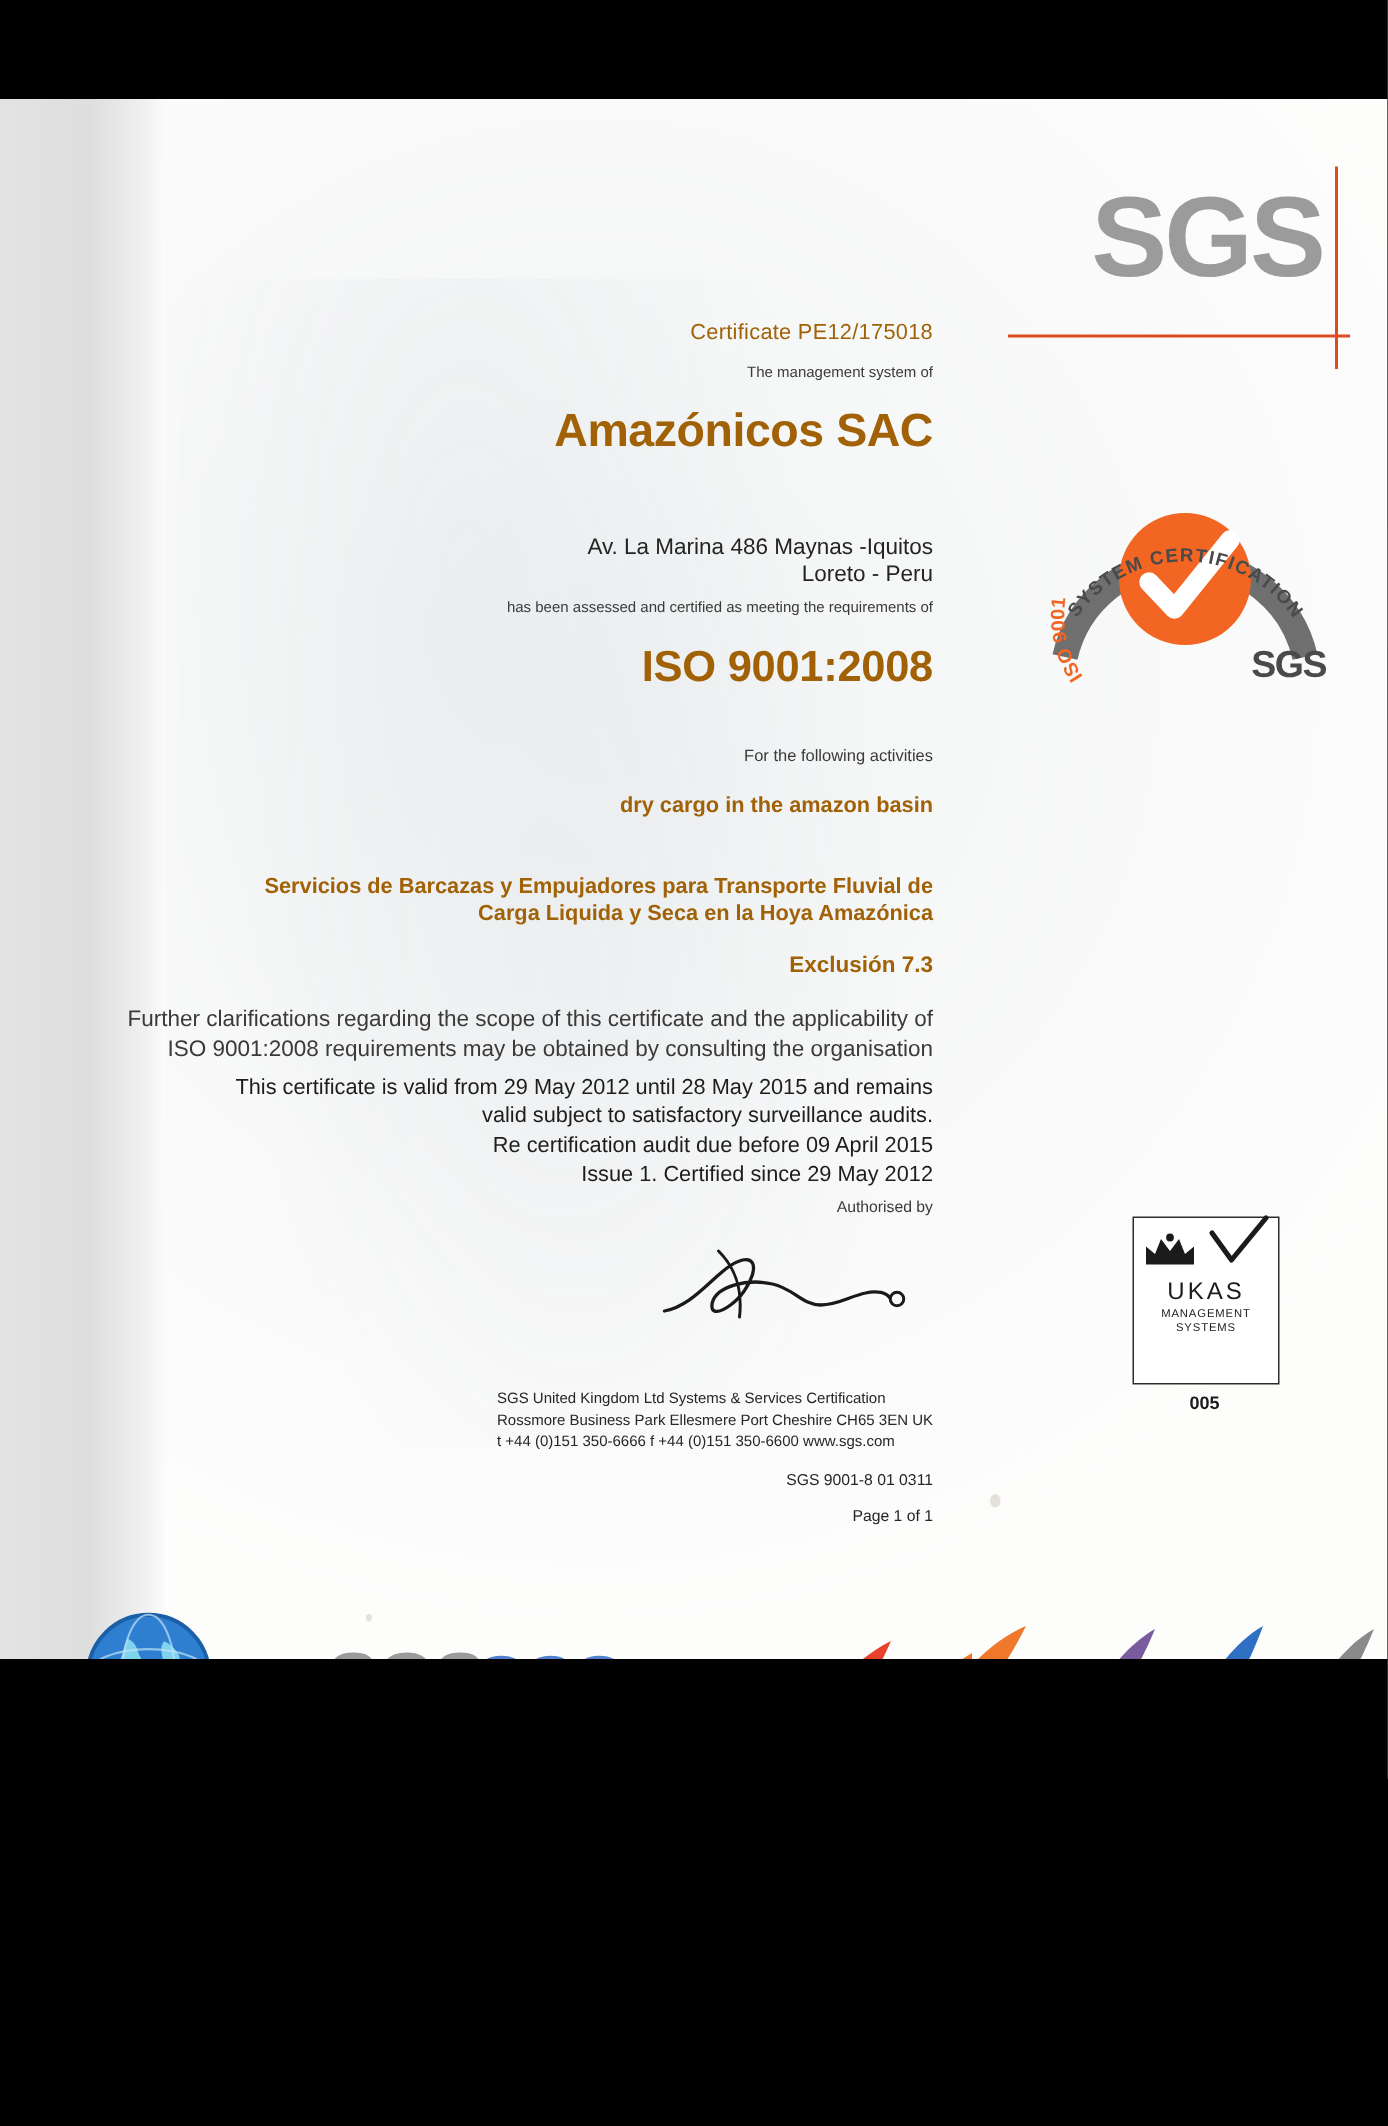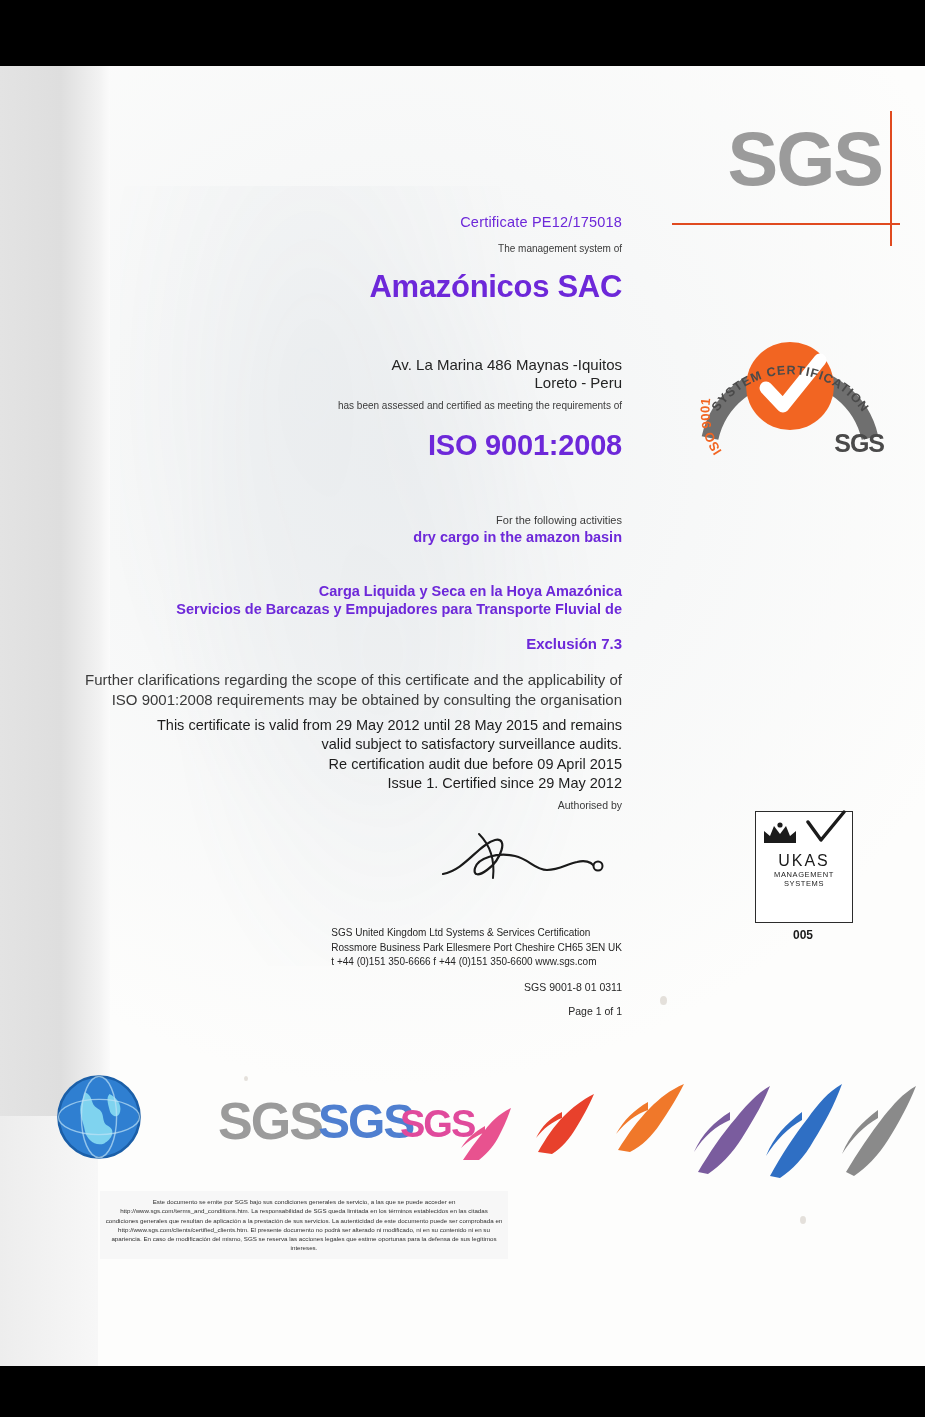--- a/index.html
+++ b/index.html
@@ -20,21 +20,21 @@
     height: 1417px;
     background: #000000;
   }
 
   
   #sheet {
     position: absolute;
     left: 0;
     top: 66px;
     width: 925px;
-    height: 1300px;
+    height: 1040px;
     background: #fdfdfc;
     overflow: hidden;
   }
 
   
   .scan-band {
     position: absolute;
     left: 0;
     top: 0;
     width: 110px;
@@ -105,21 +105,21 @@
     width: 228px;
     height: 2px;
     background: #e04a1f;
   }
 
   
   .block {
     position: absolute;
     right: 303px;
     text-align: right;
-    color: #6d28d9;
+    color: #a16207;
   }
 
   .cert-no { top: 148px; font-size: 14.5px; letter-spacing: .2px; }
   .mgmt-of { top: 177px; font-size: 10px; color: #3a3a3a; }
 
   .company {
     top: 203px;
     font-size: 31px;
     font-weight: bold;
     line-height: 1.16;
@@ -139,21 +139,20 @@
   .standard {
     top: 363px;
     font-size: 29px;
     font-weight: bold;
     letter-spacing: -.2px;
   }
   .activities-label {
     top: 432px;
     font-size: 11px;
     color: #3a3a3a;
-    margin-top: 16px;
   }
   .scope-en {
     top: 462px;
     font-size: 14.5px;
     font-weight: bold;
     line-height: 1.25;
   }
   .scope-es {
     top: 516px;
     font-size: 14.5px;
@@ -360,22 +359,22 @@
 
     <div class="block assessed">has been assessed and certified as meeting the requirements of</div>
     <div class="block standard">ISO 9001:2008</div>
     <div class="block activities-label">For the following activities</div>
 
     <div class="block scope-en">
       <div>dry cargo in the amazon basin</div>
     </div>
 
     <div class="block scope-es">
+      <div>Servicios de  Barcazas  y Empujadores para Transporte Fluvial de</div>
       <div>Carga Liquida y Seca en la Hoya Amazónica</div>
-      <div>Servicios de  Barcazas  y Empujadores para Transporte Fluvial de</div>
     </div>
 
     <div class="block exclusion">Exclusión 7.3</div>
 
     <div class="block clarification">
       <div>Further clarifications regarding the scope of this certificate and the applicability of</div>
       <div>ISO 9001:2008 requirements may be obtained by consulting the organisation</div>
     </div>
 
     <div class="block validity">

